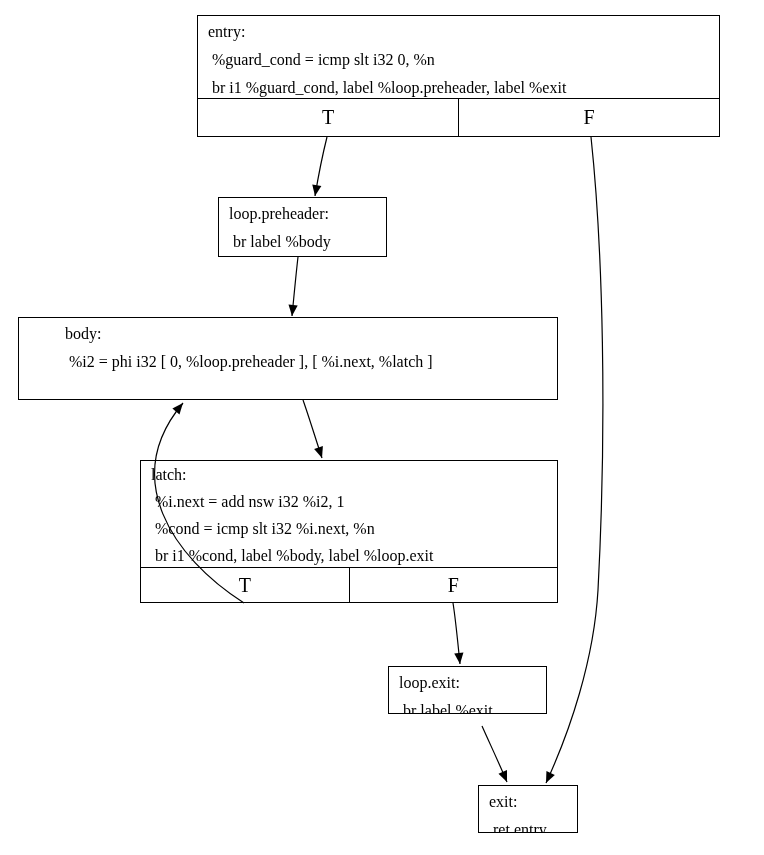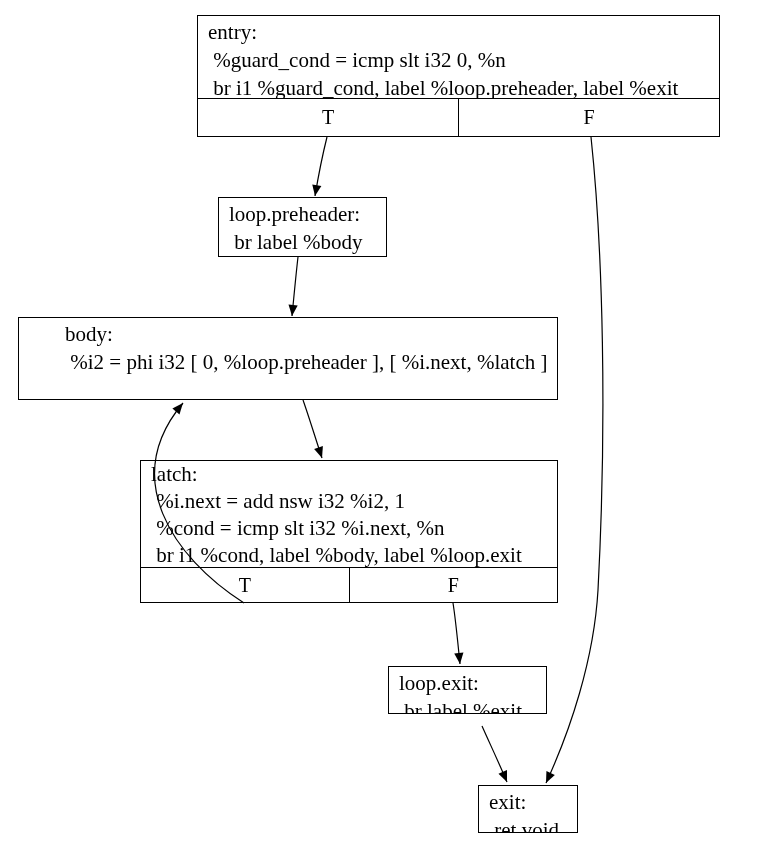--- a/index.html
+++ b/index.html
@@ -38,21 +38,21 @@
     flex-direction: column;
     z-index: 1;
   }
   .nbody {
     flex: 1;
     padding: 2px 2px 0 10px;
     overflow: hidden;
   }
   .ln {
     white-space: pre;
-    font-size: 21px;
+    font-size: 16px;
     line-height: 28px;
     color: #000000;
   }
   .ports {
     display: flex;
     border-top: 1.2px solid #000000;
     align-items: center;
   }
   .port {
     flex: 1;
@@ -141,17 +141,17 @@
   <div class="node" id="n-loopexit">
     <div class="nbody">
       <div class="ln">loop.exit:</div>
       <div class="ln"> br label %exit</div>
     </div>
   </div>
 
   <div class="node" id="n-exit">
     <div class="nbody">
       <div class="ln">exit:</div>
-      <div class="ln"> ret void</div>
+      <div class="ln"> ret entry</div>
     </div>
   </div>
 
 </div>
 
 </body></html>

